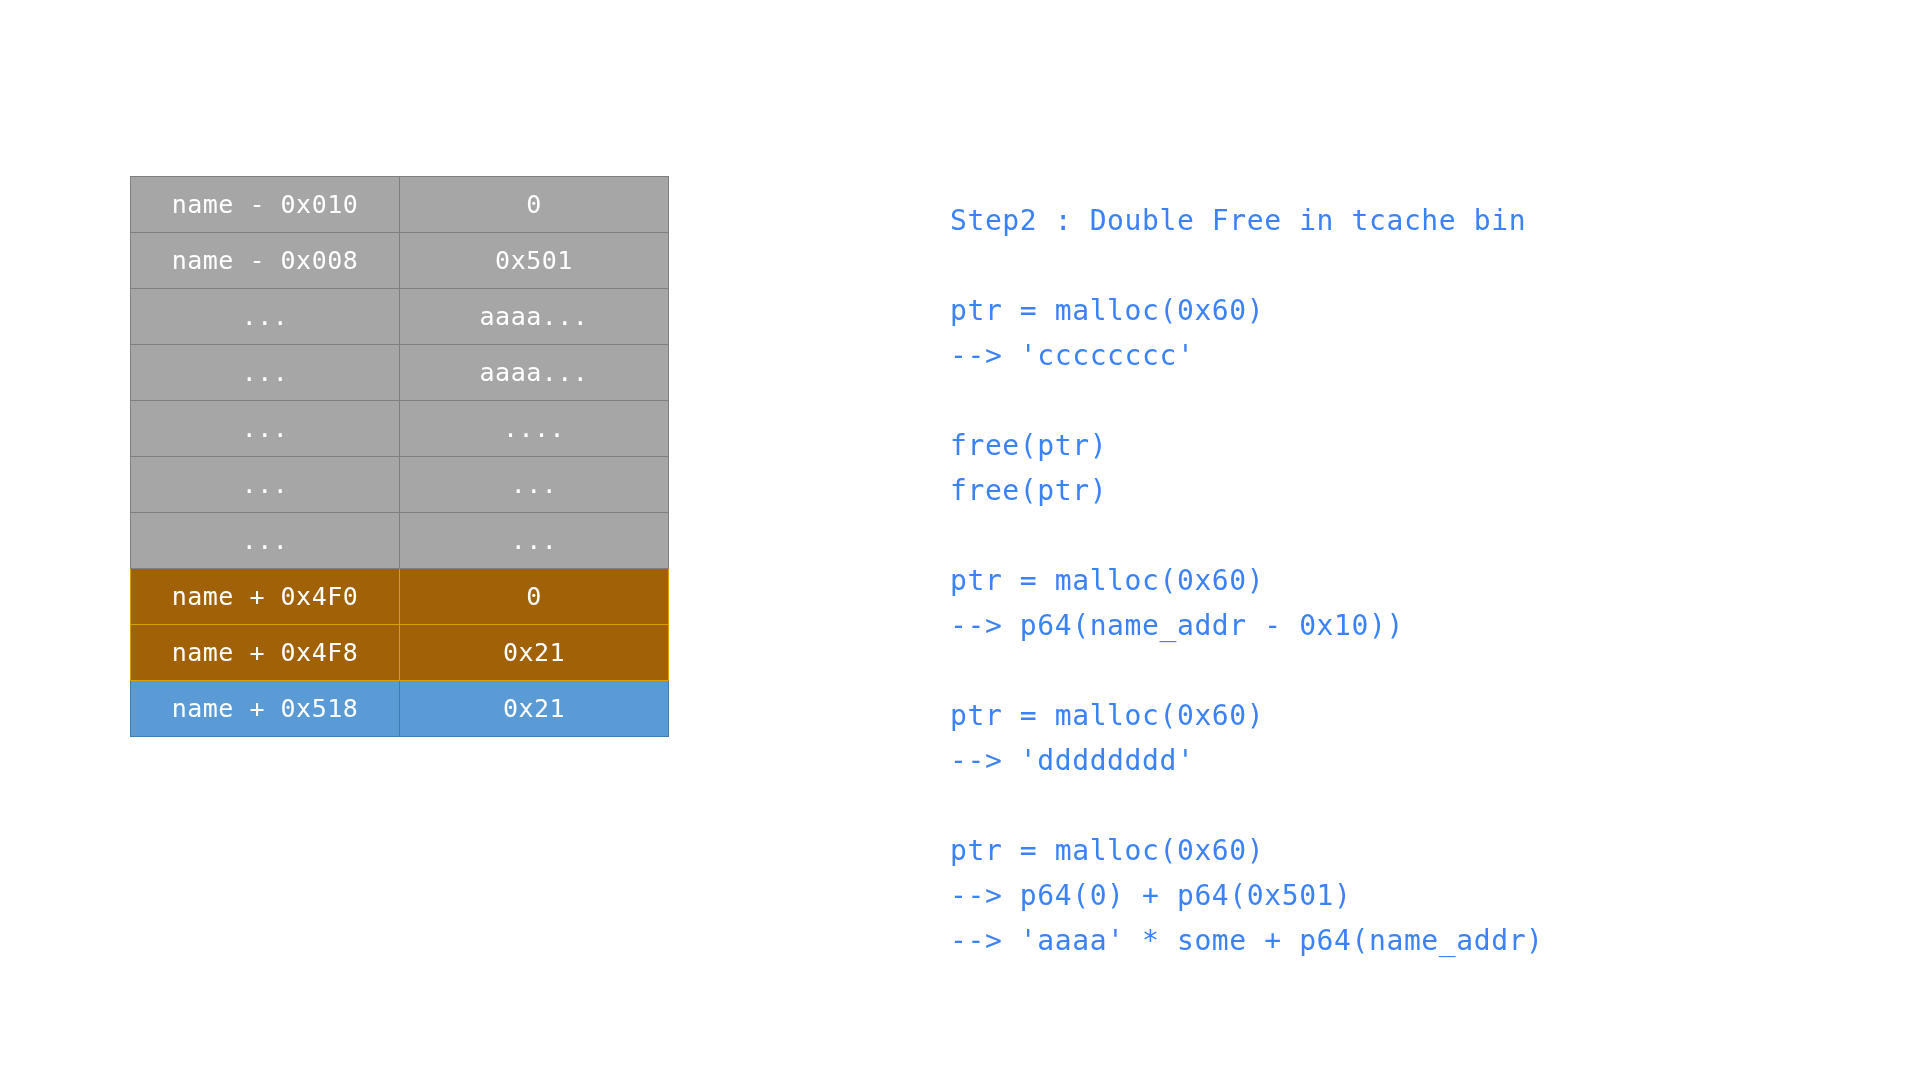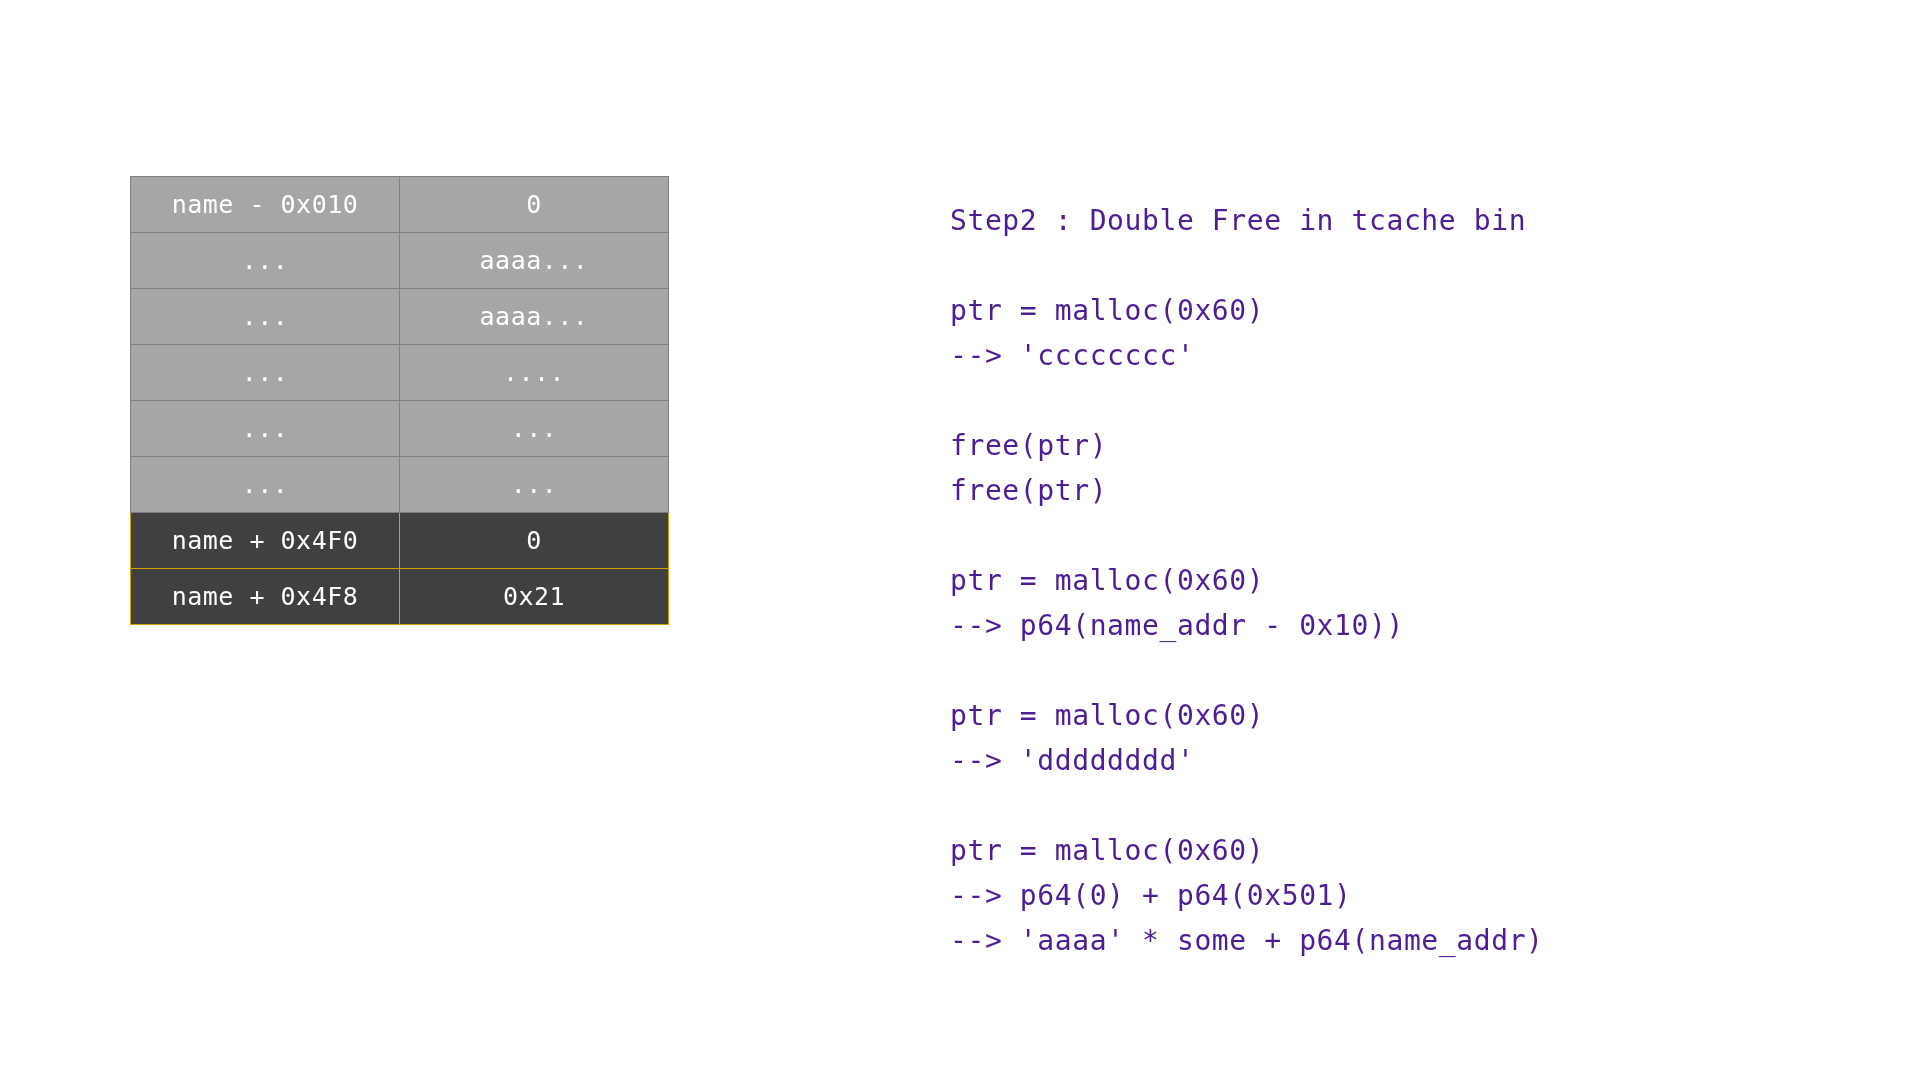--- a/index.html
+++ b/index.html
@@ -39,56 +39,60 @@
     white-space: nowrap;
   }
   #memory-table td.col-addr { width: 268px; margin-left: 38px; }
   #memory-table td.col-val  { width: 268px; }
 
   tr.band-gray td {
     background: #a6a6a6;
     border: 1px solid #7f7f7f;
   }
   tr.band-yellow td {
-    background: #404040;
+    background: #a16207;
     border: 1px solid #d99e00;
   }
   tr.band-blue td {
     background: #5b9bd5;
     border: 1px solid #3e7cb1;
   }
 
   
   #notes-block {
     position: absolute;
     left: 950px;
     top: 198px;
     font-family: "DejaVu Sans Mono", monospace;
     font-size: 28px;
     line-height: 45px;
-    color: #4c1d95;
+    color: #3b82f6;
     white-space: pre;
     letter-spacing: 0.6px;
   }
   #notes-block .note-line {
     white-space: pre;
     min-height: 45px;
   }
   #notes-block .note-line.blank {
     height: 45px;
   }
 </style>
 </head>
 <body>
 
 <table id="memory-table">
   <tbody>
       <tr class="band-gray">
         <td class="col-addr">name - 0x010</td>
         <td class="col-val">0</td>
+      </tr>
+      <tr class="band-gray">
+        <td class="col-addr">name - 0x008</td>
+        <td class="col-val">0x501</td>
       </tr>
       <tr class="band-gray">
         <td class="col-addr">...</td>
         <td class="col-val">aaaa...</td>
       </tr>
       <tr class="band-gray">
         <td class="col-addr">...</td>
         <td class="col-val">aaaa...</td>
       </tr>
       <tr class="band-gray">
@@ -104,16 +108,20 @@
         <td class="col-val">...</td>
       </tr>
       <tr class="band-yellow">
         <td class="col-addr">name + 0x4F0</td>
         <td class="col-val">0</td>
       </tr>
       <tr class="band-yellow">
         <td class="col-addr">name + 0x4F8</td>
         <td class="col-val">0x21</td>
       </tr>
+      <tr class="band-blue">
+        <td class="col-addr">name + 0x518</td>
+        <td class="col-val">0x21</td>
+      </tr>
     </tbody>
 </table>
 
 <div id="notes-block"><div class="note-line">Step2 : Double Free in tcache bin</div><div class="note-line blank"></div><div class="note-line">ptr = malloc(0x60)</div><div class="note-line">--&gt; 'cccccccc'</div><div class="note-line blank"></div><div class="note-line">free(ptr)</div><div class="note-line">free(ptr)</div><div class="note-line blank"></div><div class="note-line">ptr = malloc(0x60)</div><div class="note-line">--&gt; p64(name_addr - 0x10))</div><div class="note-line blank"></div><div class="note-line">ptr = malloc(0x60)</div><div class="note-line">--&gt; 'dddddddd'</div><div class="note-line blank"></div><div class="note-line">ptr = malloc(0x60)</div><div class="note-line">--&gt; p64(0) + p64(0x501)</div><div class="note-line">--&gt; 'aaaa' * some + p64(name_addr)</div></div>
 
 </body></html>

